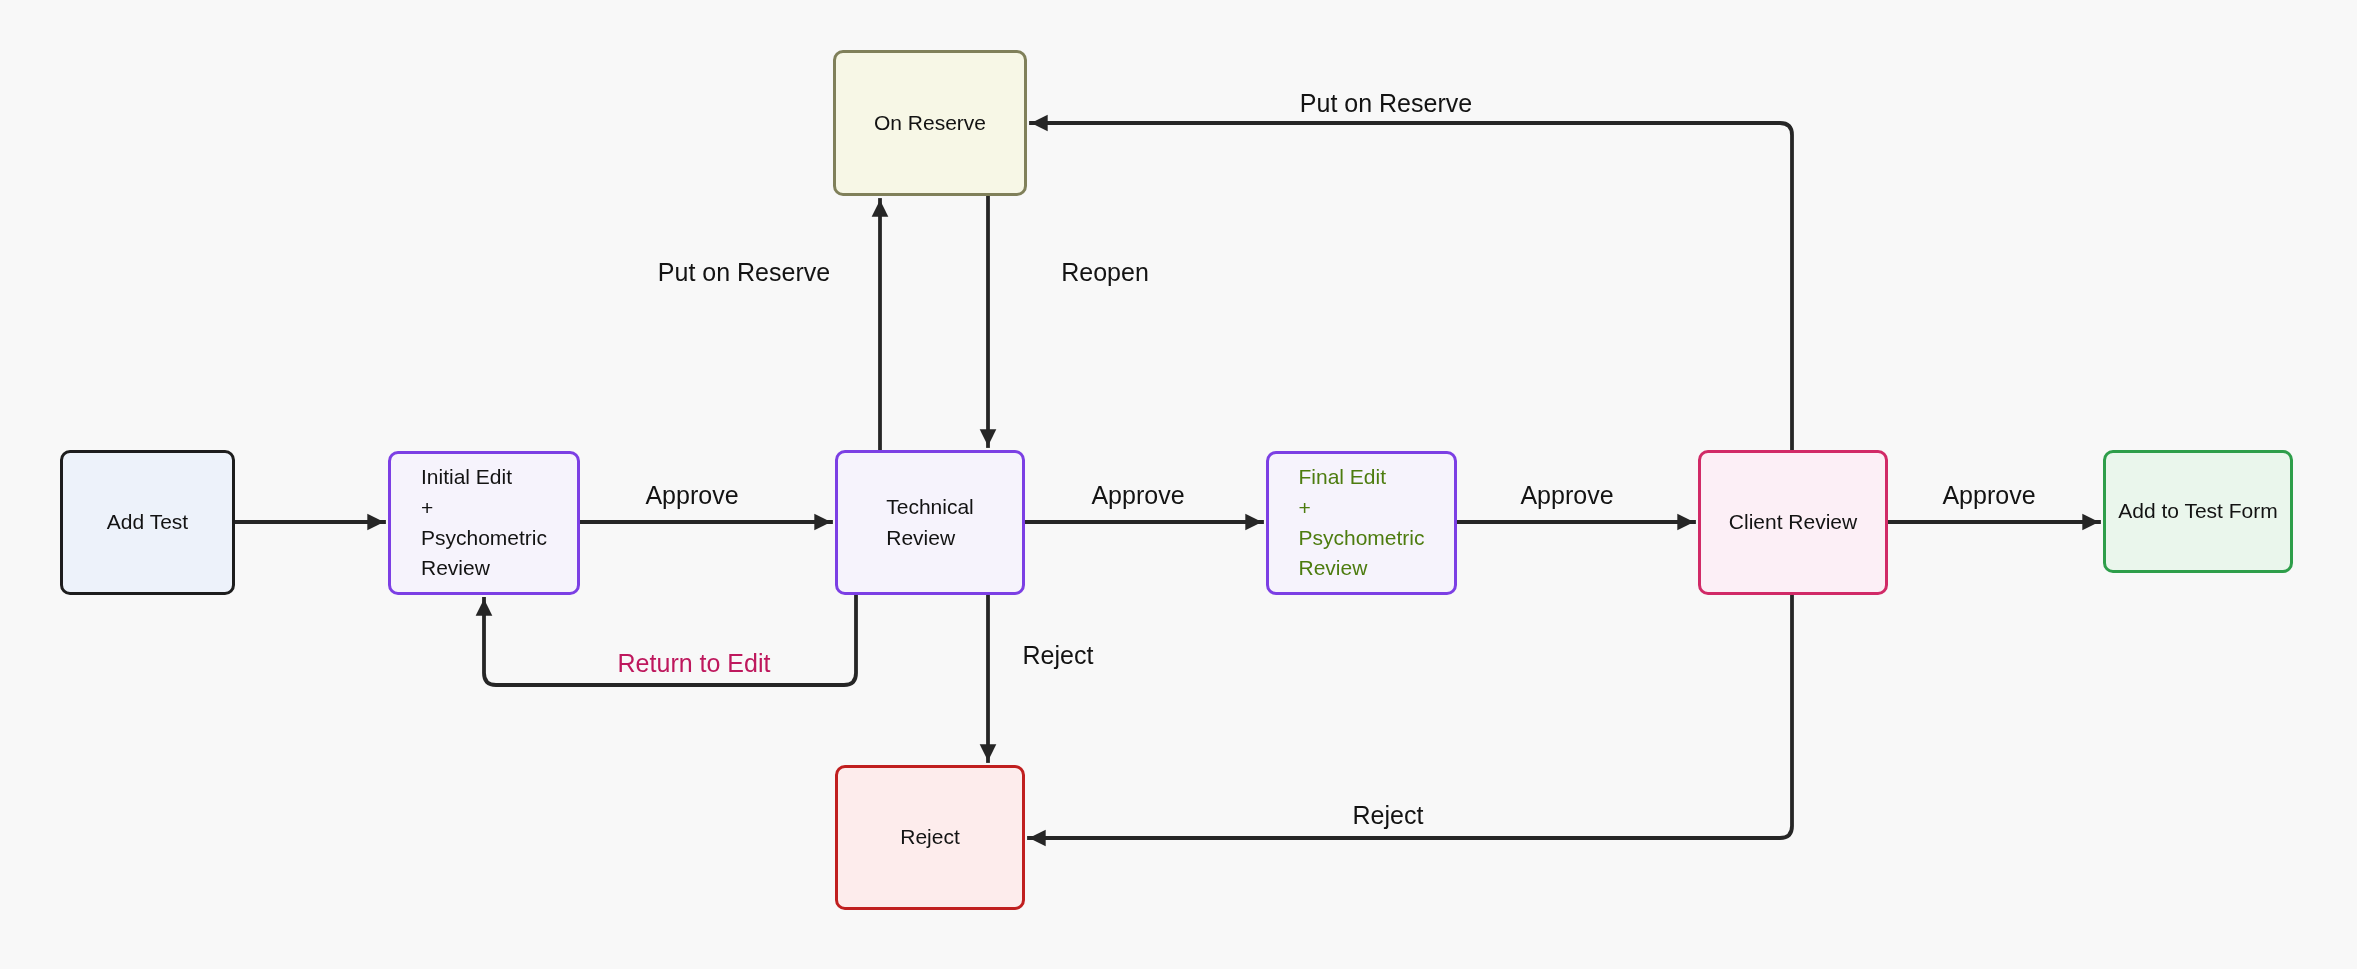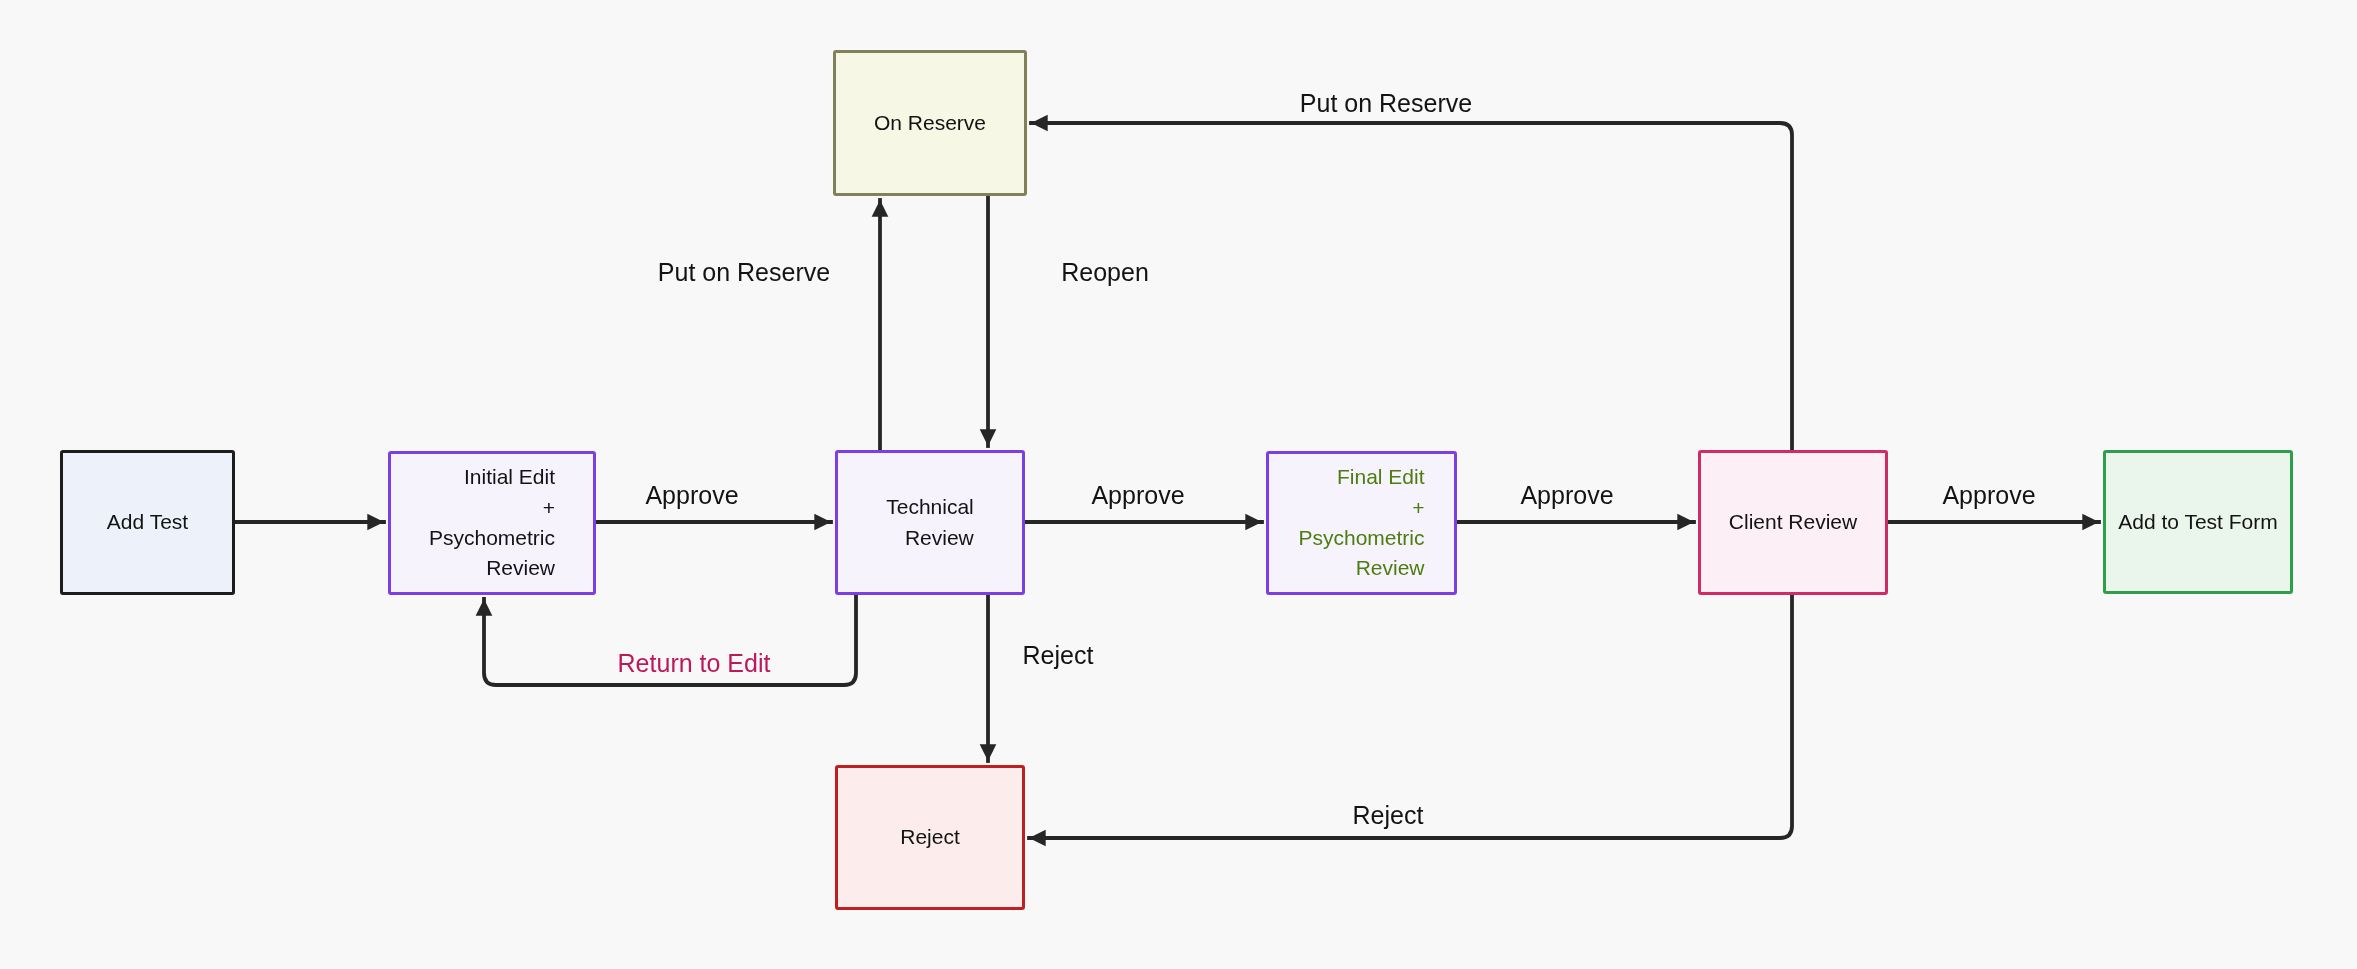--- a/index.html
+++ b/index.html
@@ -26,25 +26,25 @@
     fill: none;
     stroke-width: 3.8px;
     stroke-linecap: square;
     stroke-linejoin: round;
   }
   .node {
     position: absolute;
     box-sizing: border-box;
     border-style: solid;
     border-width: 3.5px;
-    border-radius: 3px;
+    border-radius: 10px;
     display: flex;
     align-items: center;
     justify-content: center;
-    text-align: right;
+    text-align: left;
   }
   .node-label {
     font-size: 21px;
     line-height: 1.45;
     padding: 0 8px;
   }
   .edge-label {
     position: absolute;
     font-size: 25px;
     white-space: nowrap;
@@ -74,33 +74,33 @@
         <path class="edge" d="M1792,450 V135 Q1792,123 1780,123 H1031" stroke="#262626" marker-end="url(#arrow)"></path>
         <path class="edge" d="M856,595 V673 Q856,685 844,685 H496 Q484,685 484,673 V599" stroke="#262626" marker-end="url(#arrow)"></path>
         <path class="edge" d="M988,595 V761" stroke="#262626" marker-end="url(#arrow)"></path>
         <path class="edge" d="M1792,595 V826 Q1792,838 1780,838 H1029" stroke="#262626" marker-end="url(#arrow)"></path>
       </g>
   </svg>
   <div id="nodes-layer">
       <div class="node" style="left: 60px; top: 450px; width: 175px; height: 145px; background: rgb(237, 242, 250); border-color: rgb(29, 29, 29);">
         <div class="node-label" style="color: rgb(19, 19, 19);">Add Test</div>
       </div>
-      <div class="node" style="left: 388px; top: 451px; width: 208px; height: 144px; background: rgb(246, 243, 252); border-color: rgb(124, 63, 228);">
+      <div class="node" style="left: 388px; top: 451px; width: 192px; height: 144px; background: rgb(246, 243, 252); border-color: rgb(124, 63, 228);">
         <div class="node-label" style="color: rgb(19, 19, 19);">Initial Edit<br>+<br>Psychometric<br>Review</div>
       </div>
       <div class="node" style="left: 835px; top: 450px; width: 190px; height: 145px; background: rgb(246, 243, 252); border-color: rgb(124, 63, 228);">
         <div class="node-label" style="color: rgb(19, 19, 19);">Technical<br>Review</div>
       </div>
       <div class="node" style="left: 1266px; top: 451px; width: 191px; height: 144px; background: rgb(246, 243, 252); border-color: rgb(124, 63, 228);">
         <div class="node-label" style="color: #4d7c0f;">Final Edit<br>+<br>Psychometric<br>Review</div>
       </div>
       <div class="node" style="left: 1698px; top: 450px; width: 190px; height: 145px; background: rgb(252, 239, 246); border-color: rgb(209, 42, 103);">
         <div class="node-label" style="color: rgb(19, 19, 19);">Client Review</div>
       </div>
-      <div class="node" style="left: 2103px; top: 450px; width: 190px; height: 144px; background: rgb(234, 246, 236); border-color: rgb(46, 158, 74);">
+      <div class="node" style="left: 2103px; top: 450px; width: 190px; height: 123px; background: rgb(234, 246, 236); border-color: rgb(46, 158, 74);">
         <div class="node-label" style="color: rgb(19, 19, 19);">Add to Test Form</div>
       </div>
       <div class="node" style="left: 833px; top: 50px; width: 194px; height: 146px; background: rgb(247, 247, 230); border-color: rgb(128, 128, 90);">
         <div class="node-label" style="color: rgb(19, 19, 19);">On Reserve</div>
       </div>
       <div class="node" style="left: 835px; top: 765px; width: 190px; height: 145px; background: rgb(253, 236, 236); border-color: rgb(192, 31, 31);">
         <div class="node-label" style="color: rgb(19, 19, 19);">Reject</div>
       </div>
     </div>
   <div id="labels-layer">

